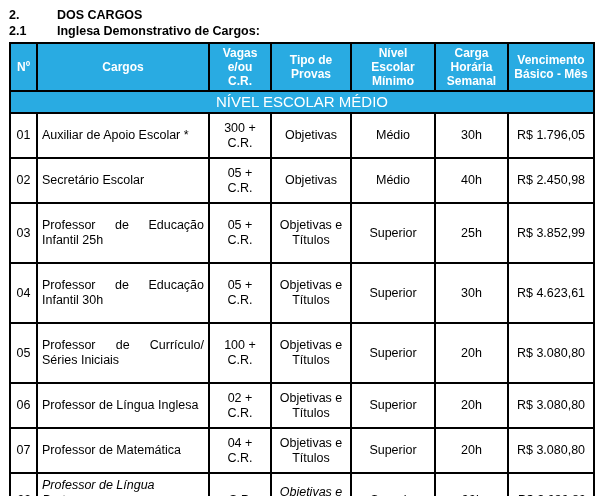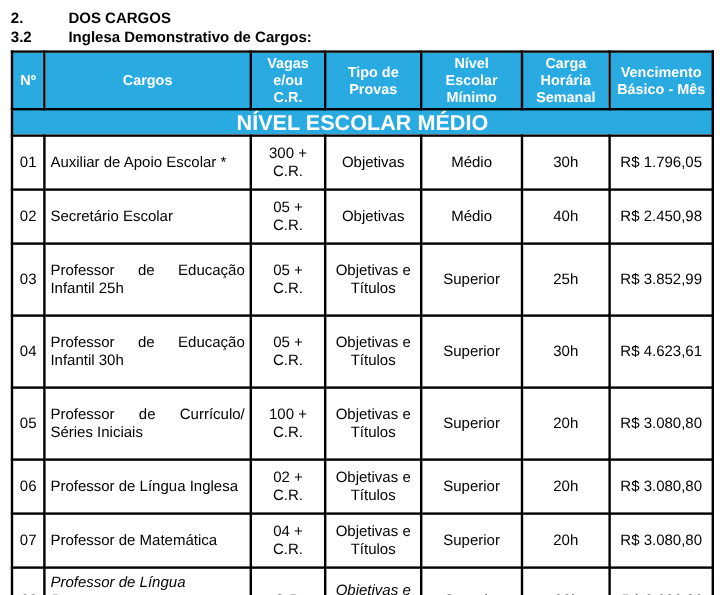--- a/index.html
+++ b/index.html
@@ -43,22 +43,22 @@
     font-weight: bold;
     height: 48px;
     text-align: center;
     vertical-align: middle;
     line-height: 14px;
     padding: 0 2px;
   }
   tr.section-row td {
     background: var(--header-bg);
     color: var(--header-text);
-    font-weight: bold;
-    font-size: 18px;
+    font-weight: normal;
+    font-size: 15px;
     text-align: center;
     vertical-align: middle;
     height: 22px;
     line-height: 14px;
   }
   tr.data-row td {
     font-size: 12.5px;
     height: 33px;
     text-align: center;
     vertical-align: middle;
@@ -80,21 +80,21 @@
   }
 </style>
 </head>
 <body>
 
 <div class="page">
 
   <div class="heading">
     <span>2.</span>
     <span>DOS CARGOS</span>
-    <span>3.2</span>
+    <span>2.1</span>
     <span>Inglesa Demonstrativo de Cargos:</span>
   </div>
 
   <table>
     <colgroup>
       <col style="width:27px">
       <col style="width:172px">
       <col style="width:62px">
       <col style="width:80px">
       <col style="width:84px">

